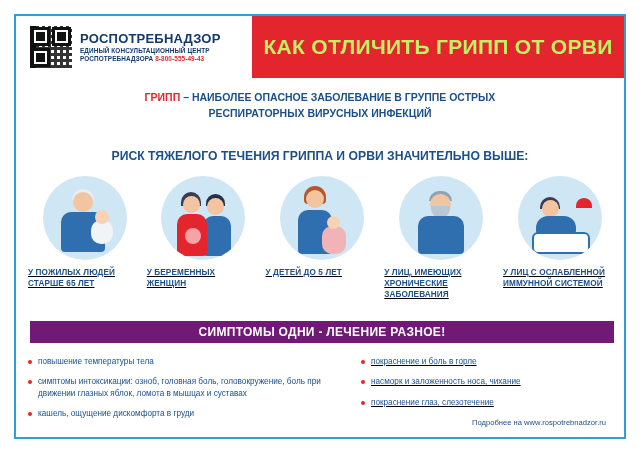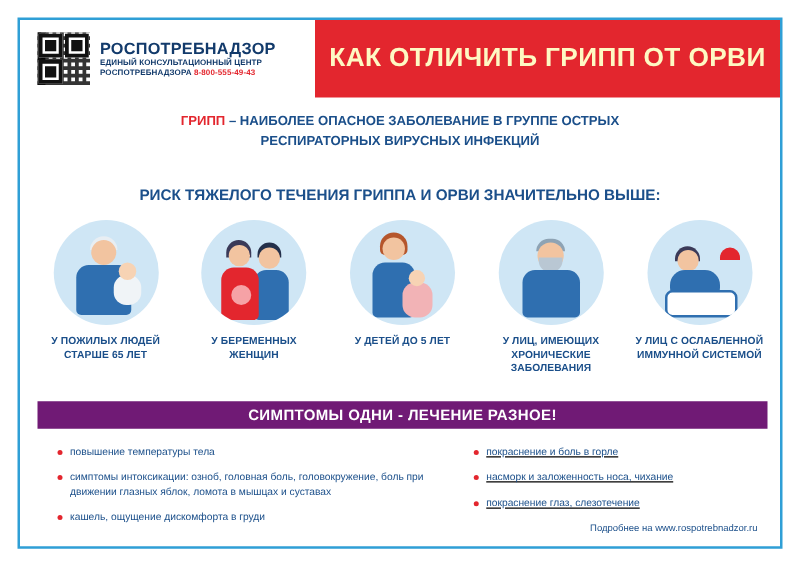--- a/index.html
+++ b/index.html
@@ -101,21 +101,21 @@
     margin-top: 2px;
   }
   .brand-sub2 { margin-top: 1px; }
   .brand-phone {
     color: #e3262e;
     font-weight: bold;
   }
   .title-bar {
     flex: 1;
     background: #e3262e;
-    color: #fef9c3;
+    color: #bef264;
     display: flex;
     align-items: center;
     justify-content: center;
     font-size: 21px;
     font-weight: bold;
     letter-spacing: .3px;
     text-align: center;
   }
 
   
@@ -147,21 +147,22 @@
   .groups {
     position: absolute;
     left: 12px;
     top: 160px;
     width: 588px;
     display: flex;
     justify-content: space-between;
   }
   .group {
     width: 113px;
-    text-align: center;
+    text-align: left;
+    text-decoration: underline;
   }
   .circle {
     width: 84px;
     height: 84px;
     border-radius: 50%;
     margin: 0 auto 8px auto;
     position: relative;
     overflow: hidden;
   }
   .c1 { background: #cfe6f5; }
@@ -226,21 +227,21 @@
     display: flex;
     align-items: center;
     justify-content: center;
     font-size: 12px;
     font-weight: bold;
     letter-spacing: .3px;
   }
 
   .symptoms {
     position: absolute;
-    left: 30px;
+    left: 12px;
     top: 340px;
     width: 584px;
     display: flex;
     gap: 3px;
   }
   .col-left { width: 330px; }
   .col-right { width: 236px; text-decoration: underline; }
   .sym {
     display: flex;
     align-items: flex-start;

